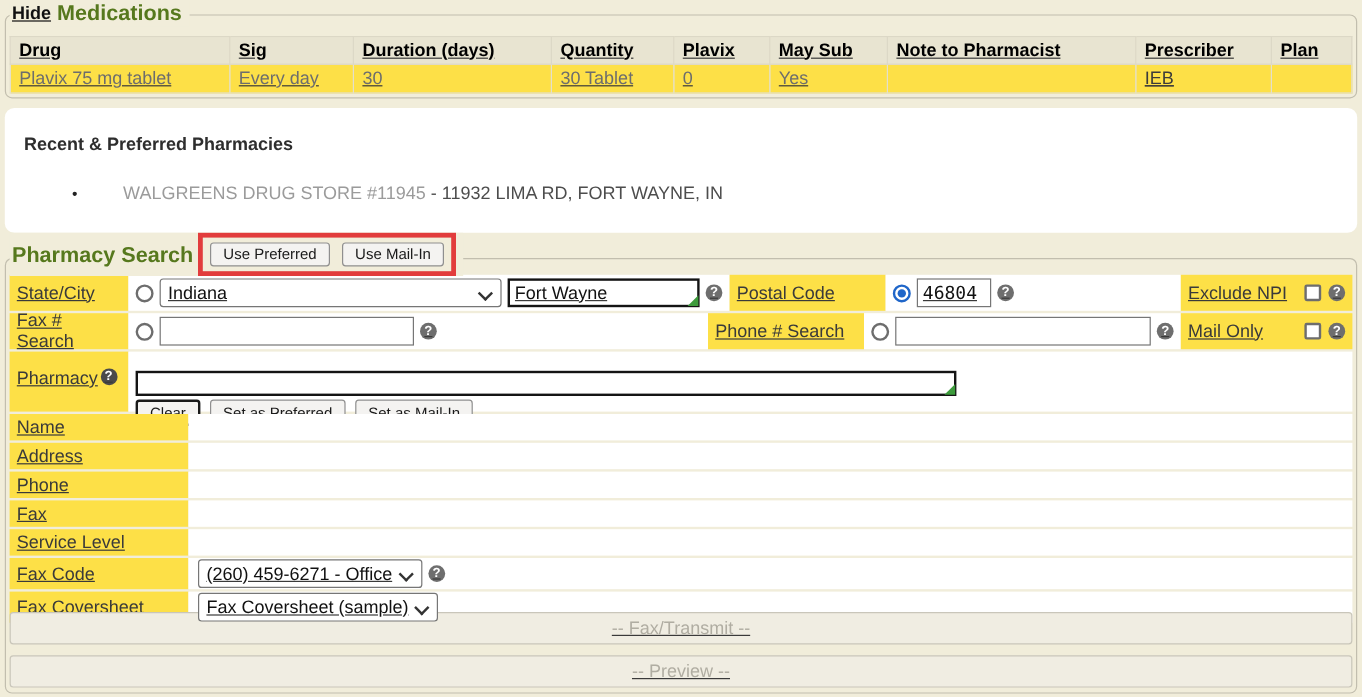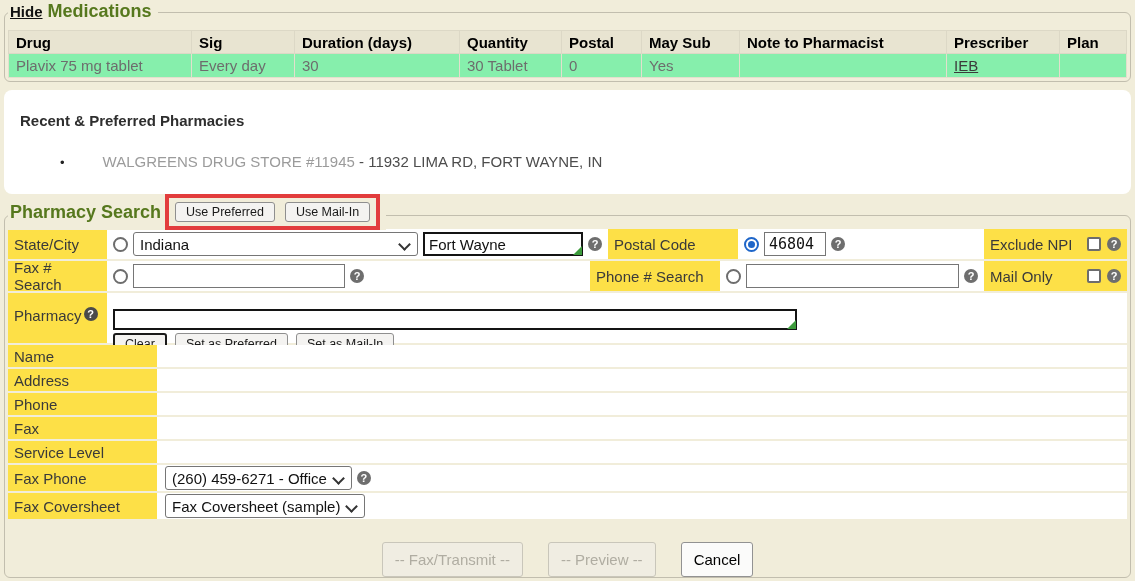--- a/index.html
+++ b/index.html
@@ -3,32 +3,32 @@
 <meta charset="utf-8">
 <style>
   * { box-sizing: border-box; }
   html,body { margin:0; padding:0; }
   body {
     width:1135px; height:581px; overflow:hidden;
     background:#f1edda;
     font-family:"Liberation Sans", sans-serif;
     color:#3a3a3a; font-size:15px;
   }
-  .sect { position:relative; border:1px solid #c2beae; border-radius:6px; margin:0 4px; background:#f1edda; }
+  .sect { position:relative; border:1px solid #c2beae; border-radius:6px; margin:0 4px; background:#f1edda;text-decoration:underline; }
   .sect-head { position:absolute; background:#f1edda; padding:0 6px 0 2px; display:flex; align-items:center; white-space:nowrap; }
   .hide-link { font-weight:bold; font-size:15px; color:#111; text-decoration:underline; margin-right:5px; cursor:pointer; }
   .sect-title { font-weight:bold; font-size:18px; color:#56781d; }
 
   
   .sect-med { margin-top:12px; padding:17px 3px 3px; }
   .sect-med .sect-head { top:-12px; left:3px; }
   table.meds { width:100%; border-collapse:collapse; table-layout:fixed; }
   table.meds th { background:#e8e4d1; text-align:left; font-size:15px; color:#000;
     padding:2px 7px; border:1px solid #dcd8c6; height:23px; }
-  table.meds td { background:#86efac; color:#6d6d6d; font-size:15px; padding:2px 7px;
+  table.meds td { background:#fde047; color:#6d6d6d; font-size:15px; padding:2px 7px;
     border:1px solid #e3dfcd; height:24px; }
   .link-dark { color:#3b3b3b; text-decoration:underline; cursor:pointer; }
 
   
   .white-box { background:#fff; border-radius:8px; margin:8px 4px 0; height:104px; padding:14px 16px 0; }
   .white-box h3 { margin:8px 0 0; font-size:15px; color:#2e2e2e; }
   .pharm-line { margin:24px 0 0 40px; font-size:15px; display:flex; align-items:baseline; }
   .bullet { color:#222; margin-right:38px; font-size:13px; }
   .pharm-name { color:#9b9b9b; cursor:pointer; }
   .pharm-addr { color:#4d4d4d; }
@@ -65,21 +65,21 @@
     border:1px solid #767676; border-radius:0; height:24px; padding:0 4px; background:#fff; }
   .input-wrap { position:relative; display:inline-flex;border-radius:12px; }
   .grip { position:absolute; right:1px; bottom:1px; width:0; height:0;
     border-left:9px solid transparent; border-bottom:9px solid #3d9b3c; pointer-events:none; }
   .focus2 { border:2px solid #141414 !important; }
   input.mono { font-family:"DejaVu Sans Mono", monospace; }
 
   .pharm-cell { flex:1; background:#fff; padding:16px 6px 4px; }
   .pharm-btns { display:flex; gap:8px; margin-top:3px; }
 
-  .foot { display:flex; justify-content:center; gap:25px; padding:23px 0 0; height:58px; }
+  .foot { display:flex; justify-content:center; gap:9px; padding:23px 0 0; height:58px;flex-direction:column; }
   .btn-big { font-size:15px; padding:4px 12px; border-radius:3px; }
   .btn-disabled { background:#f0ede2; border:1px solid #c9c6ba; color:#b0ada2; cursor:default; }
   .btn-cancel { background:#fbfbfa; border:1px solid #929292; color:#000; }
 </style>
 </head>
 <body>
 
 <div class="sect sect-med">
   <div class="sect-head">
     <span class="hide-link">Hide</span>
@@ -96,21 +96,21 @@
         <col style="width:207px">
         <col style="width:113px">
         <col>
     </colgroup>
     <tbody>
         <tr>
       <th>Drug</th>
       <th>Sig</th>
       <th>Duration (days)</th>
       <th>Quantity</th>
-      <th>Postal</th>
+      <th>Plavix</th>
       <th>May Sub</th>
       <th>Note to Pharmacist</th>
       <th>Prescriber</th>
       <th>Plan</th>
     </tr>
     <tr>
       <td>Plavix 75 mg tablet</td>
       <td>Every day</td>
       <td>30</td>
       <td>30 Tablet</td>
@@ -221,21 +221,21 @@
   <div class="frow h22">
     <div class="lbl" style="width:149px">Fax</div>
     <div class="cellw" style="flex:1"></div>
   </div>
   <div class="frow h22">
     <div class="lbl" style="width:149px">Service Level</div>
     <div class="cellw" style="flex:1"></div>
   </div>
 
   <div class="frow" style="height:26px">
-    <div class="lbl" style="width:149px">Fax Phone</div>
+    <div class="lbl" style="width:149px">Fax Code</div>
     <div class="cellw" style="flex:1">
       <div class="sel" style="margin-left:2px">
         <span>(260) 459-6271 - Office</span>
       </div>
       <span class="help">?</span>
     </div>
   </div>
 
   <div class="frow" style="height:26px; margin-bottom:0">
     <div class="lbl" style="width:149px">Fax Coversheet</div>

